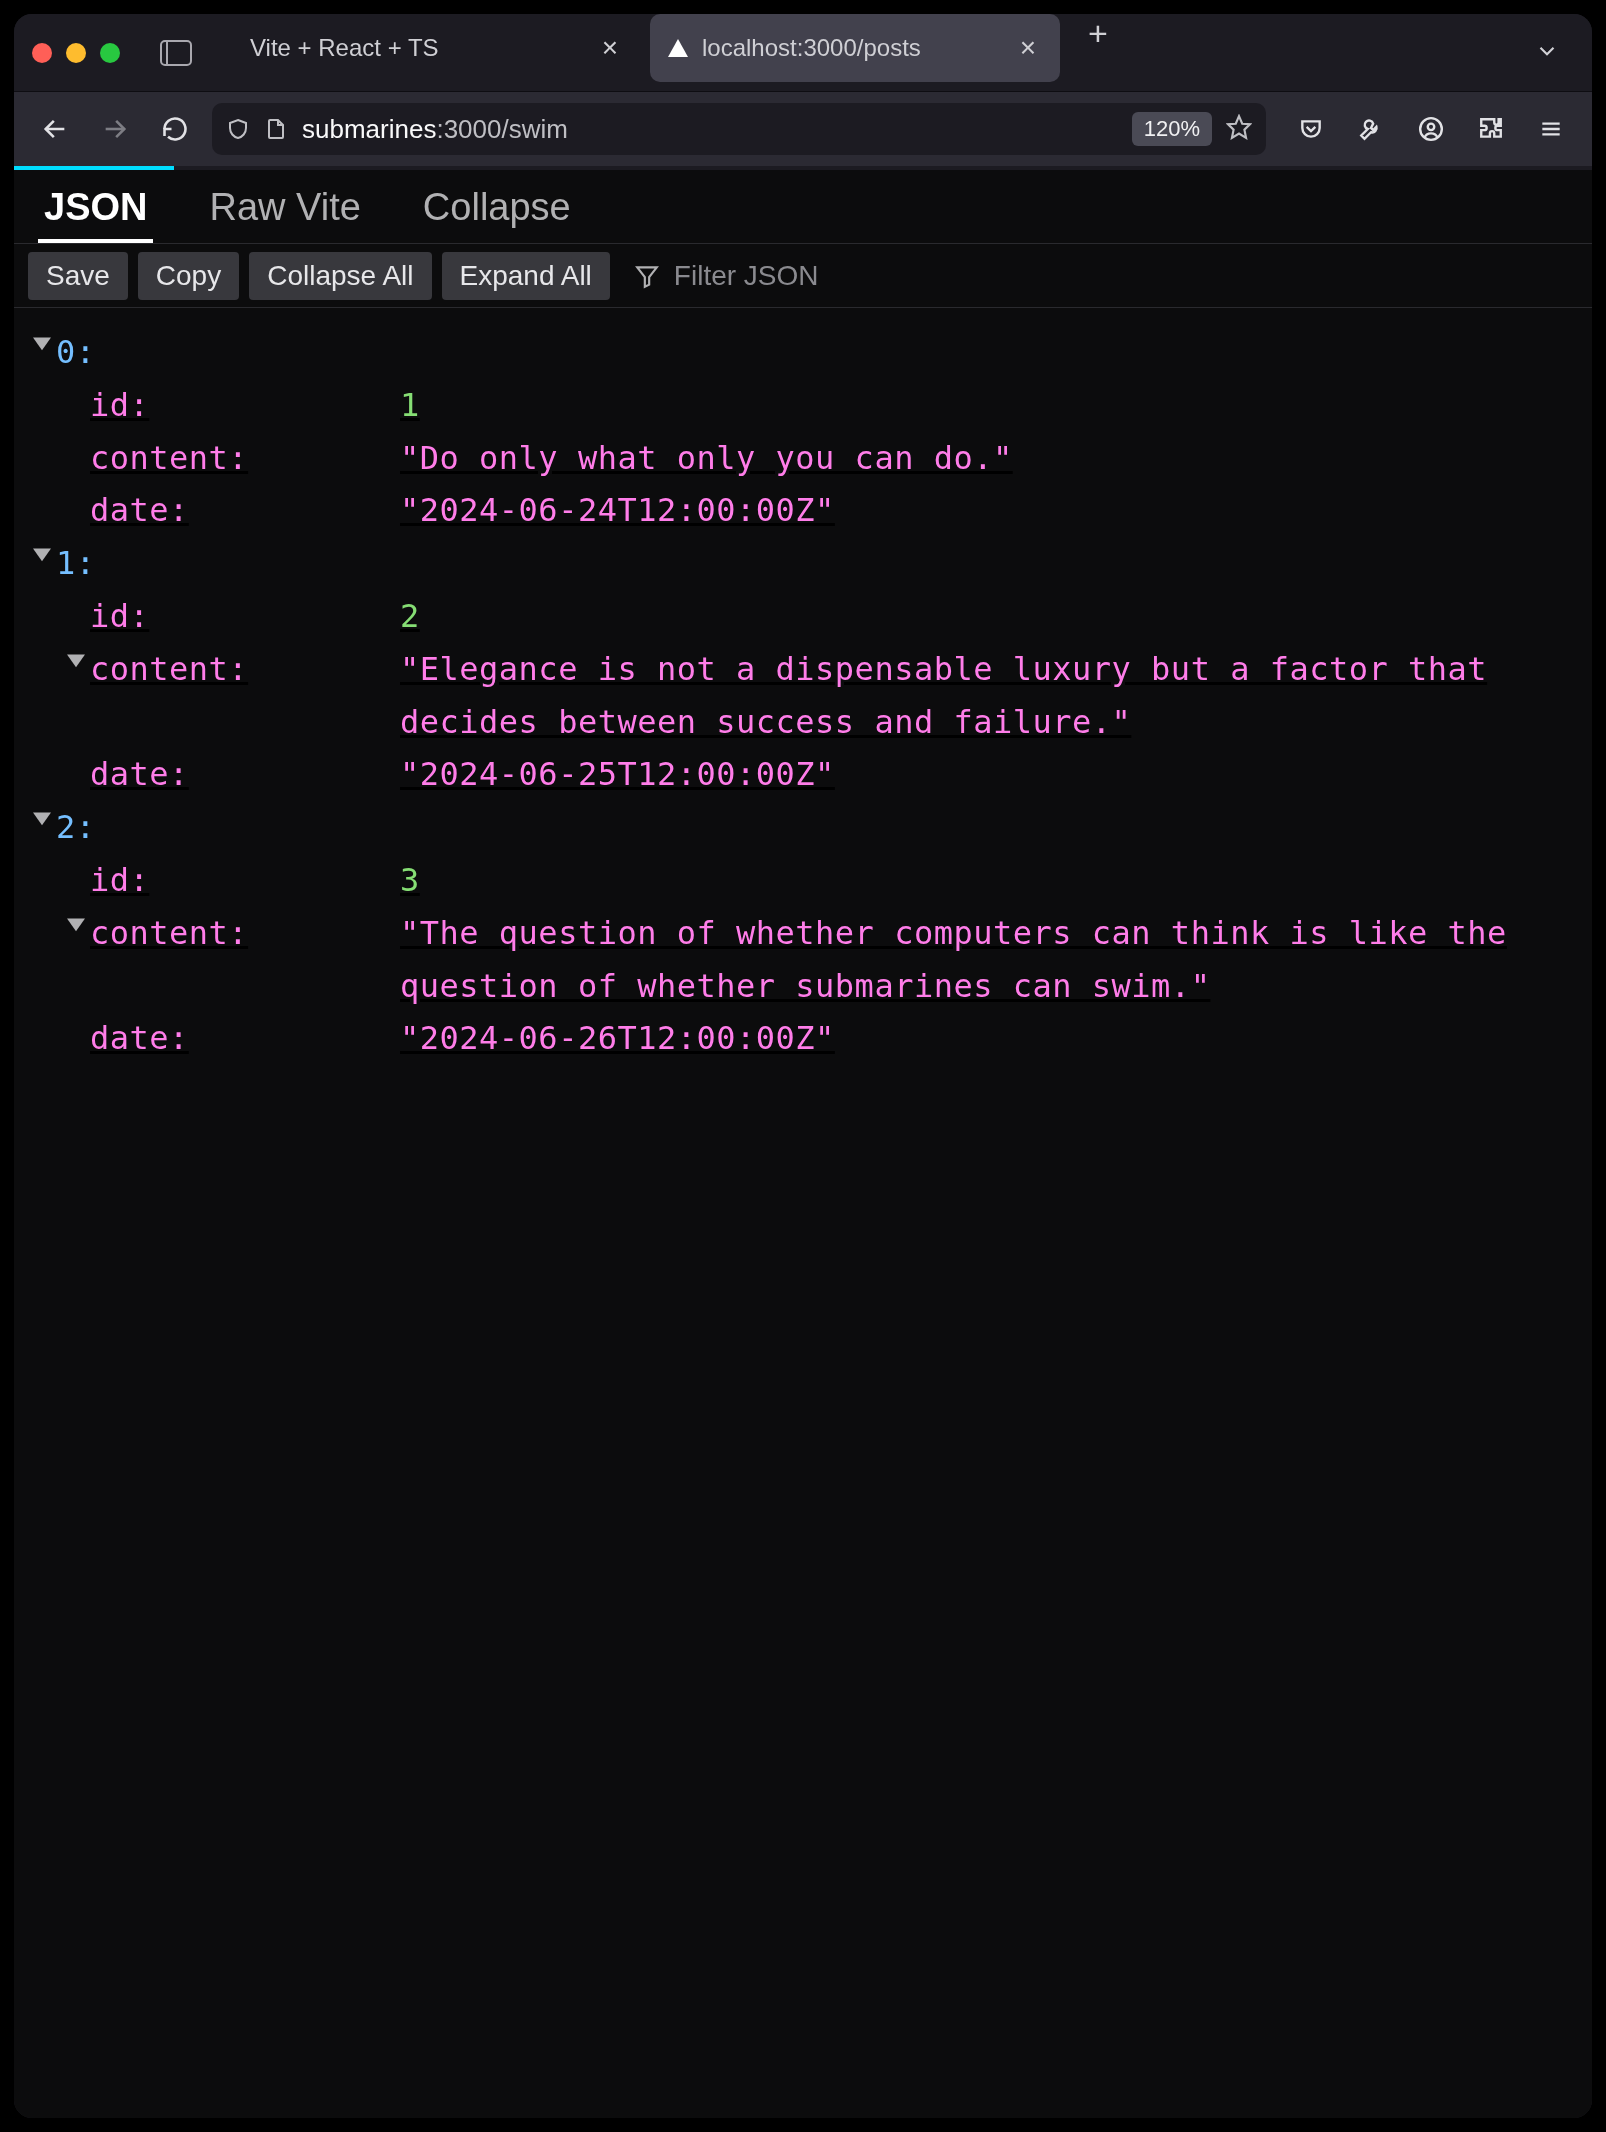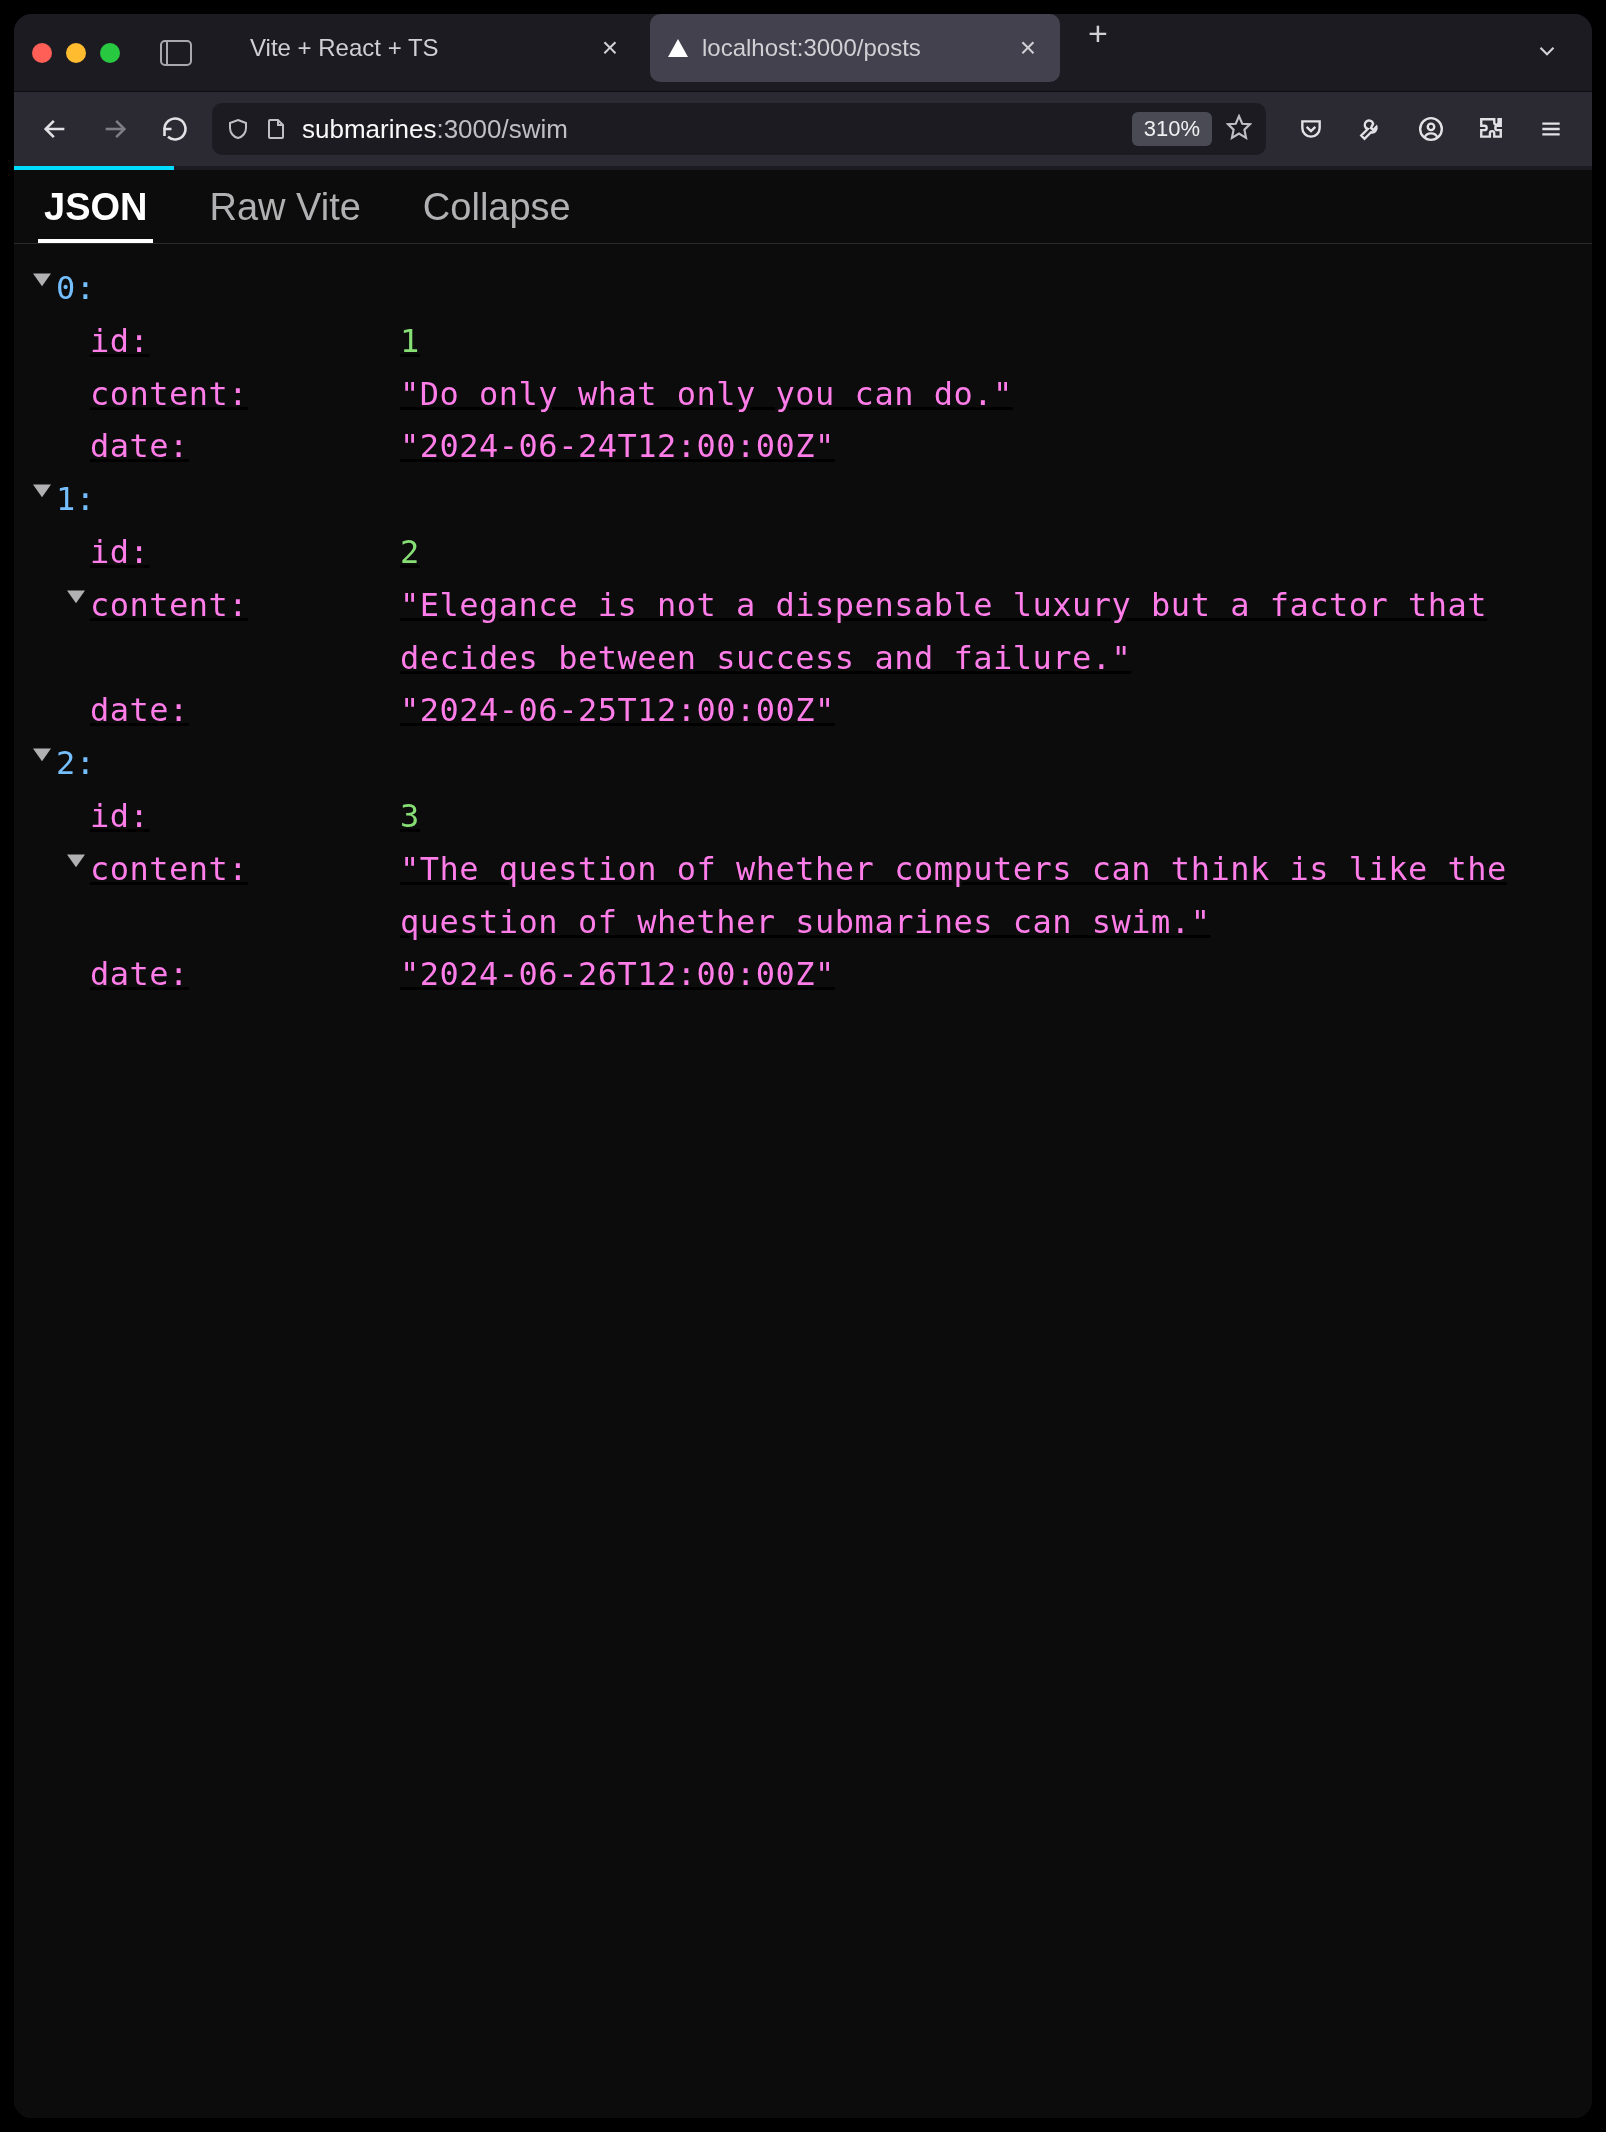--- a/index.html
+++ b/index.html
@@ -210,21 +210,21 @@
       <svg viewBox="0 0 24 24">
           <path d="M12 3l8 3v5c0 5-3.5 9-8 10-4.5-1-8-5-8-10V6l8-3z"></path>
         </svg>
       <svg viewBox="0 0 24 24">
           <path d="M14 3H6a1 1 0 0 0-1 1v16a1 1 0 0 0 1 1h12a1 1 0 0 0 1-1V8z"></path>
           <polyline points="14 3 14 8 19 8"></polyline>
         </svg>
       <div class="url-text">
         <span class="host">submarines</span><span>:3000/swim</span>
       </div>
-      <div class="zoom-badge">310%</div>
+      <div class="zoom-badge">120%</div>
       <div class="star">
         <svg viewBox="0 0 24 24">
             <polygon points="12 2 15 9 22 9.5 17 14.5 18.5 22 12 18 5.5 22 7 14.5 2 9.5 9 9"></polygon>
           </svg>
       </div>
     </div>
     <div class="tool-icons">
       <div class="nav-btn">
         <svg viewBox="0 0 24 24">
             <path d="M4 5h16v6a8 8 0 0 1-16 0z"></path>
@@ -261,20 +261,32 @@
   <div class="load-bar">
       <div class="prog"></div>
     </div>
 
   <div class="view-tabs">
     <div class="view-tab active">JSON</div>
     <div class="view-tab">Raw Vite</div>
     <div class="view-tab">Collapse</div>
   </div>
 
+  <div class="action-bar">
+    <div class="act-btn">Save</div>
+    <div class="act-btn">Copy</div>
+    <div class="act-btn">Collapse All</div>
+    <div class="act-btn">Expand All</div>
+    <div class="filter-wrap">
+      <svg viewBox="0 0 24 24">
+          <polygon points="3 4 21 4 14 13 14 20 10 22 10 13"></polygon>
+        </svg>
+      <input class="filter-input" placeholder="Filter JSON" style="">
+    </div>
+  </div>
 
   <div class="json-area" id="json-area">
       <div class="row ">
     <div class="twisty">
           <svg viewBox="0 0 10 10">
             <polygon points="0,2 10,2 5,9"></polygon>
           </svg>
         </div>
     <div class="key-cell"><span class="key">0:</span></div>
     <div class="val-cell"></div>

